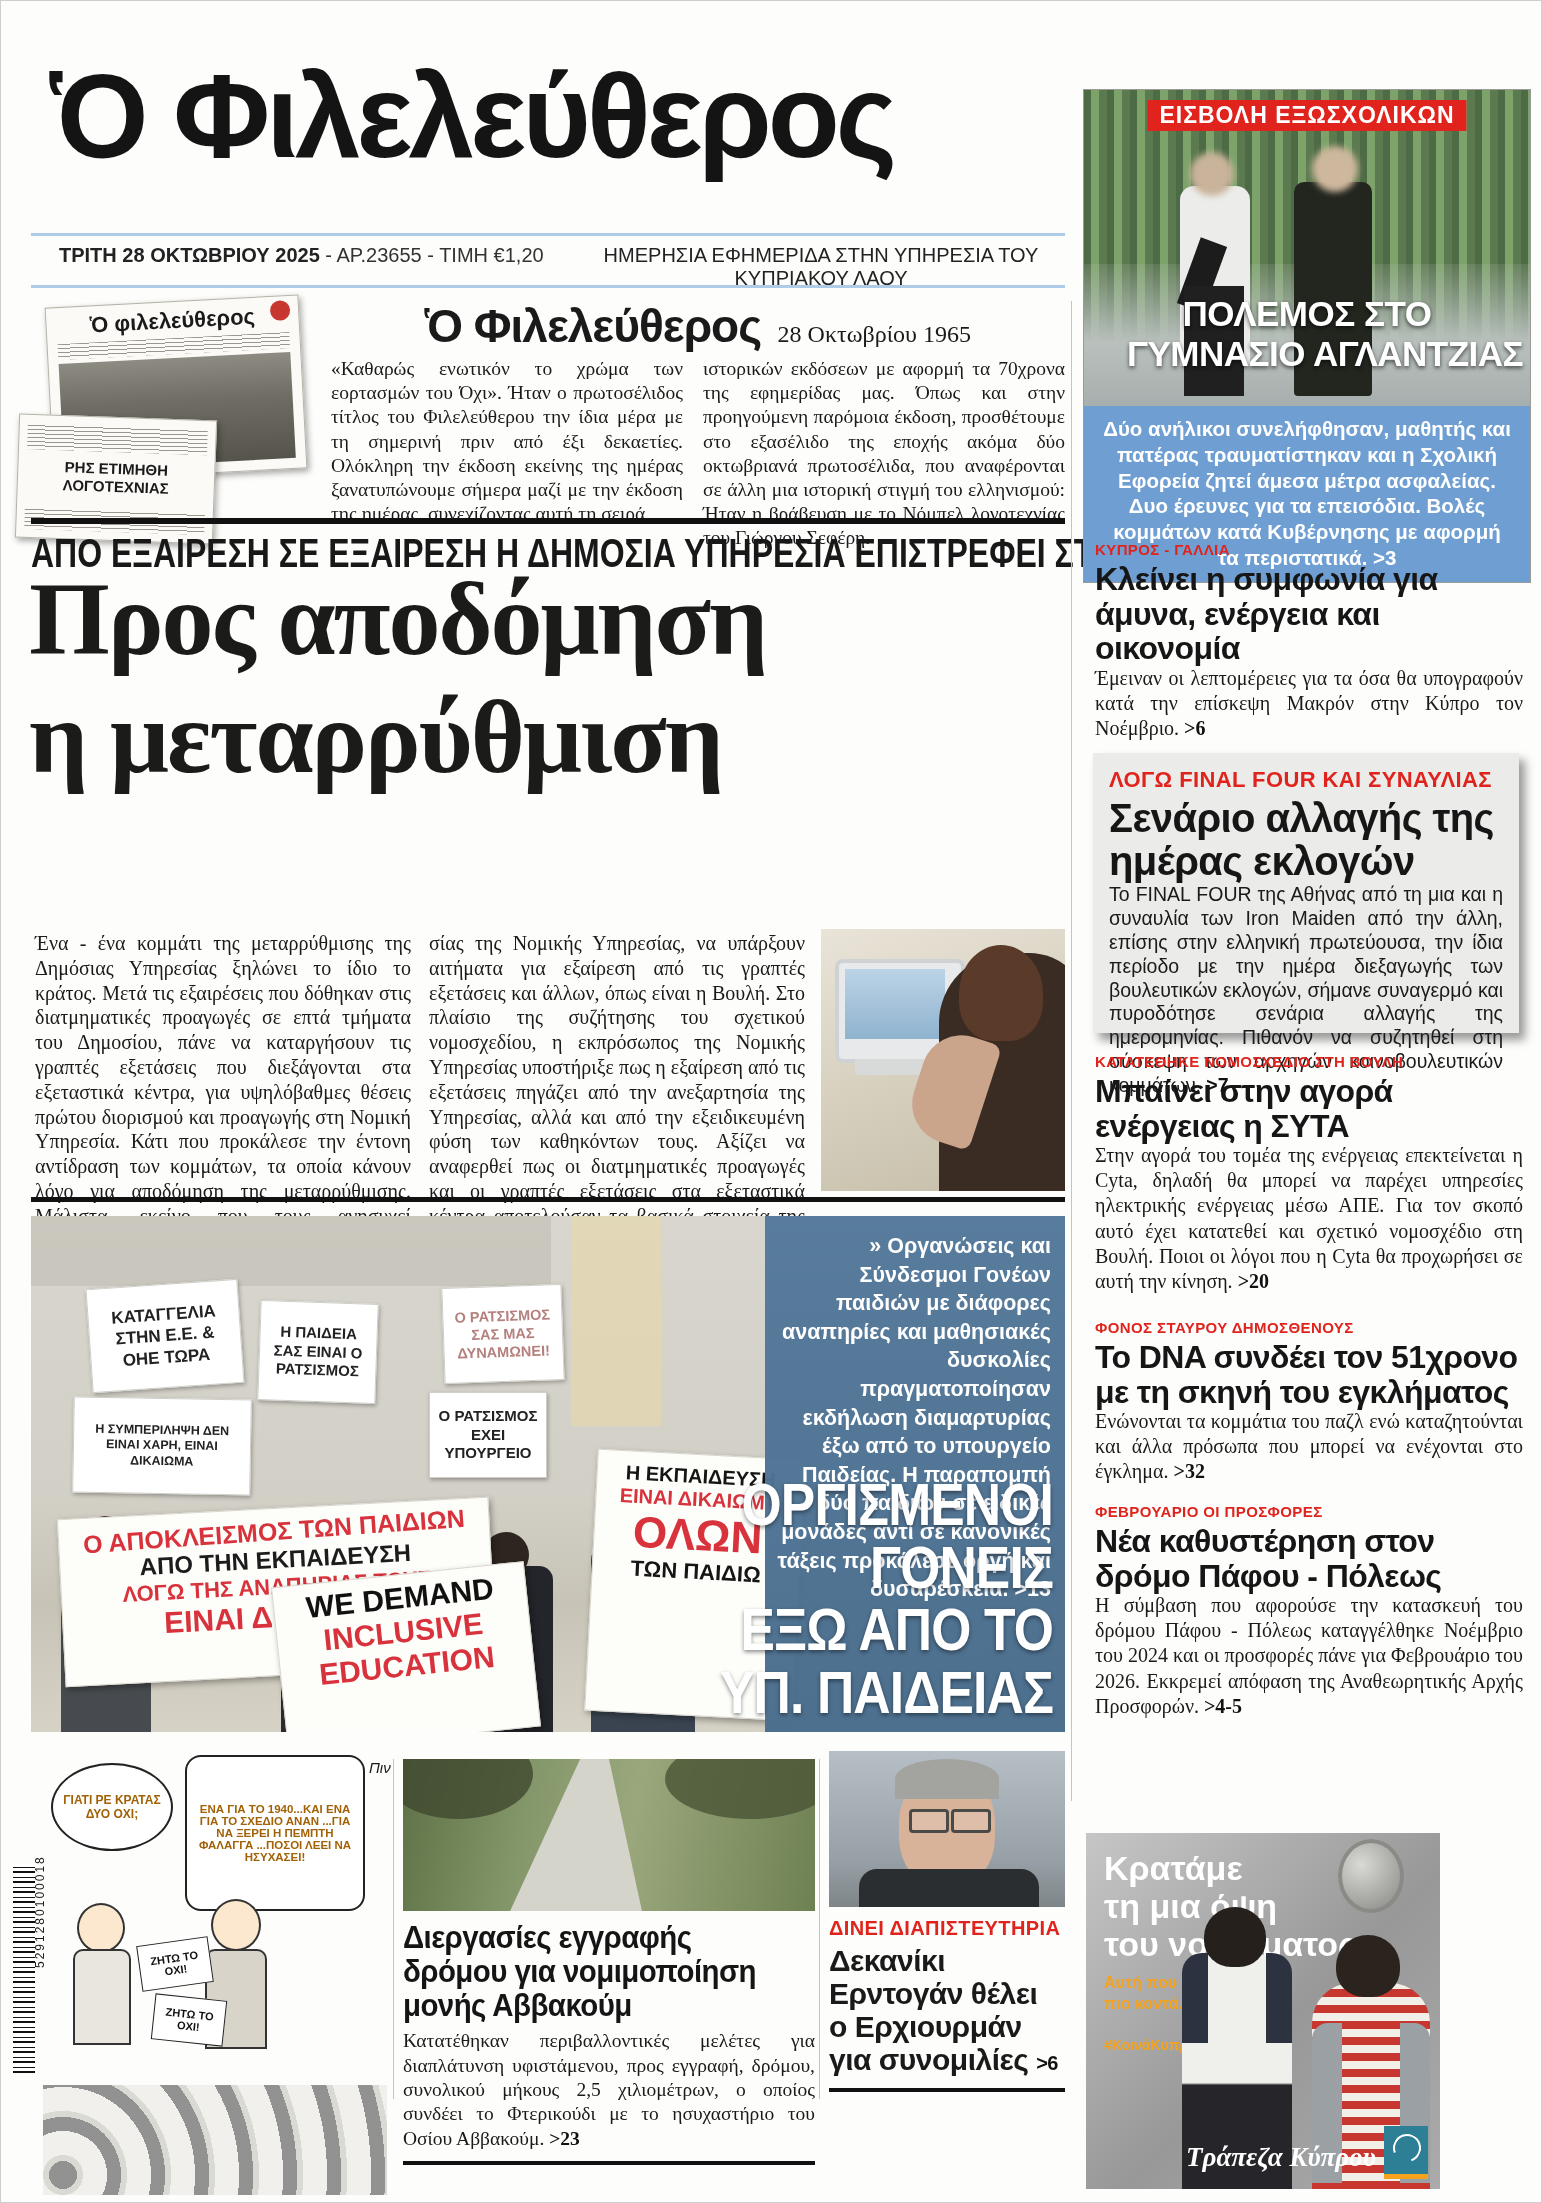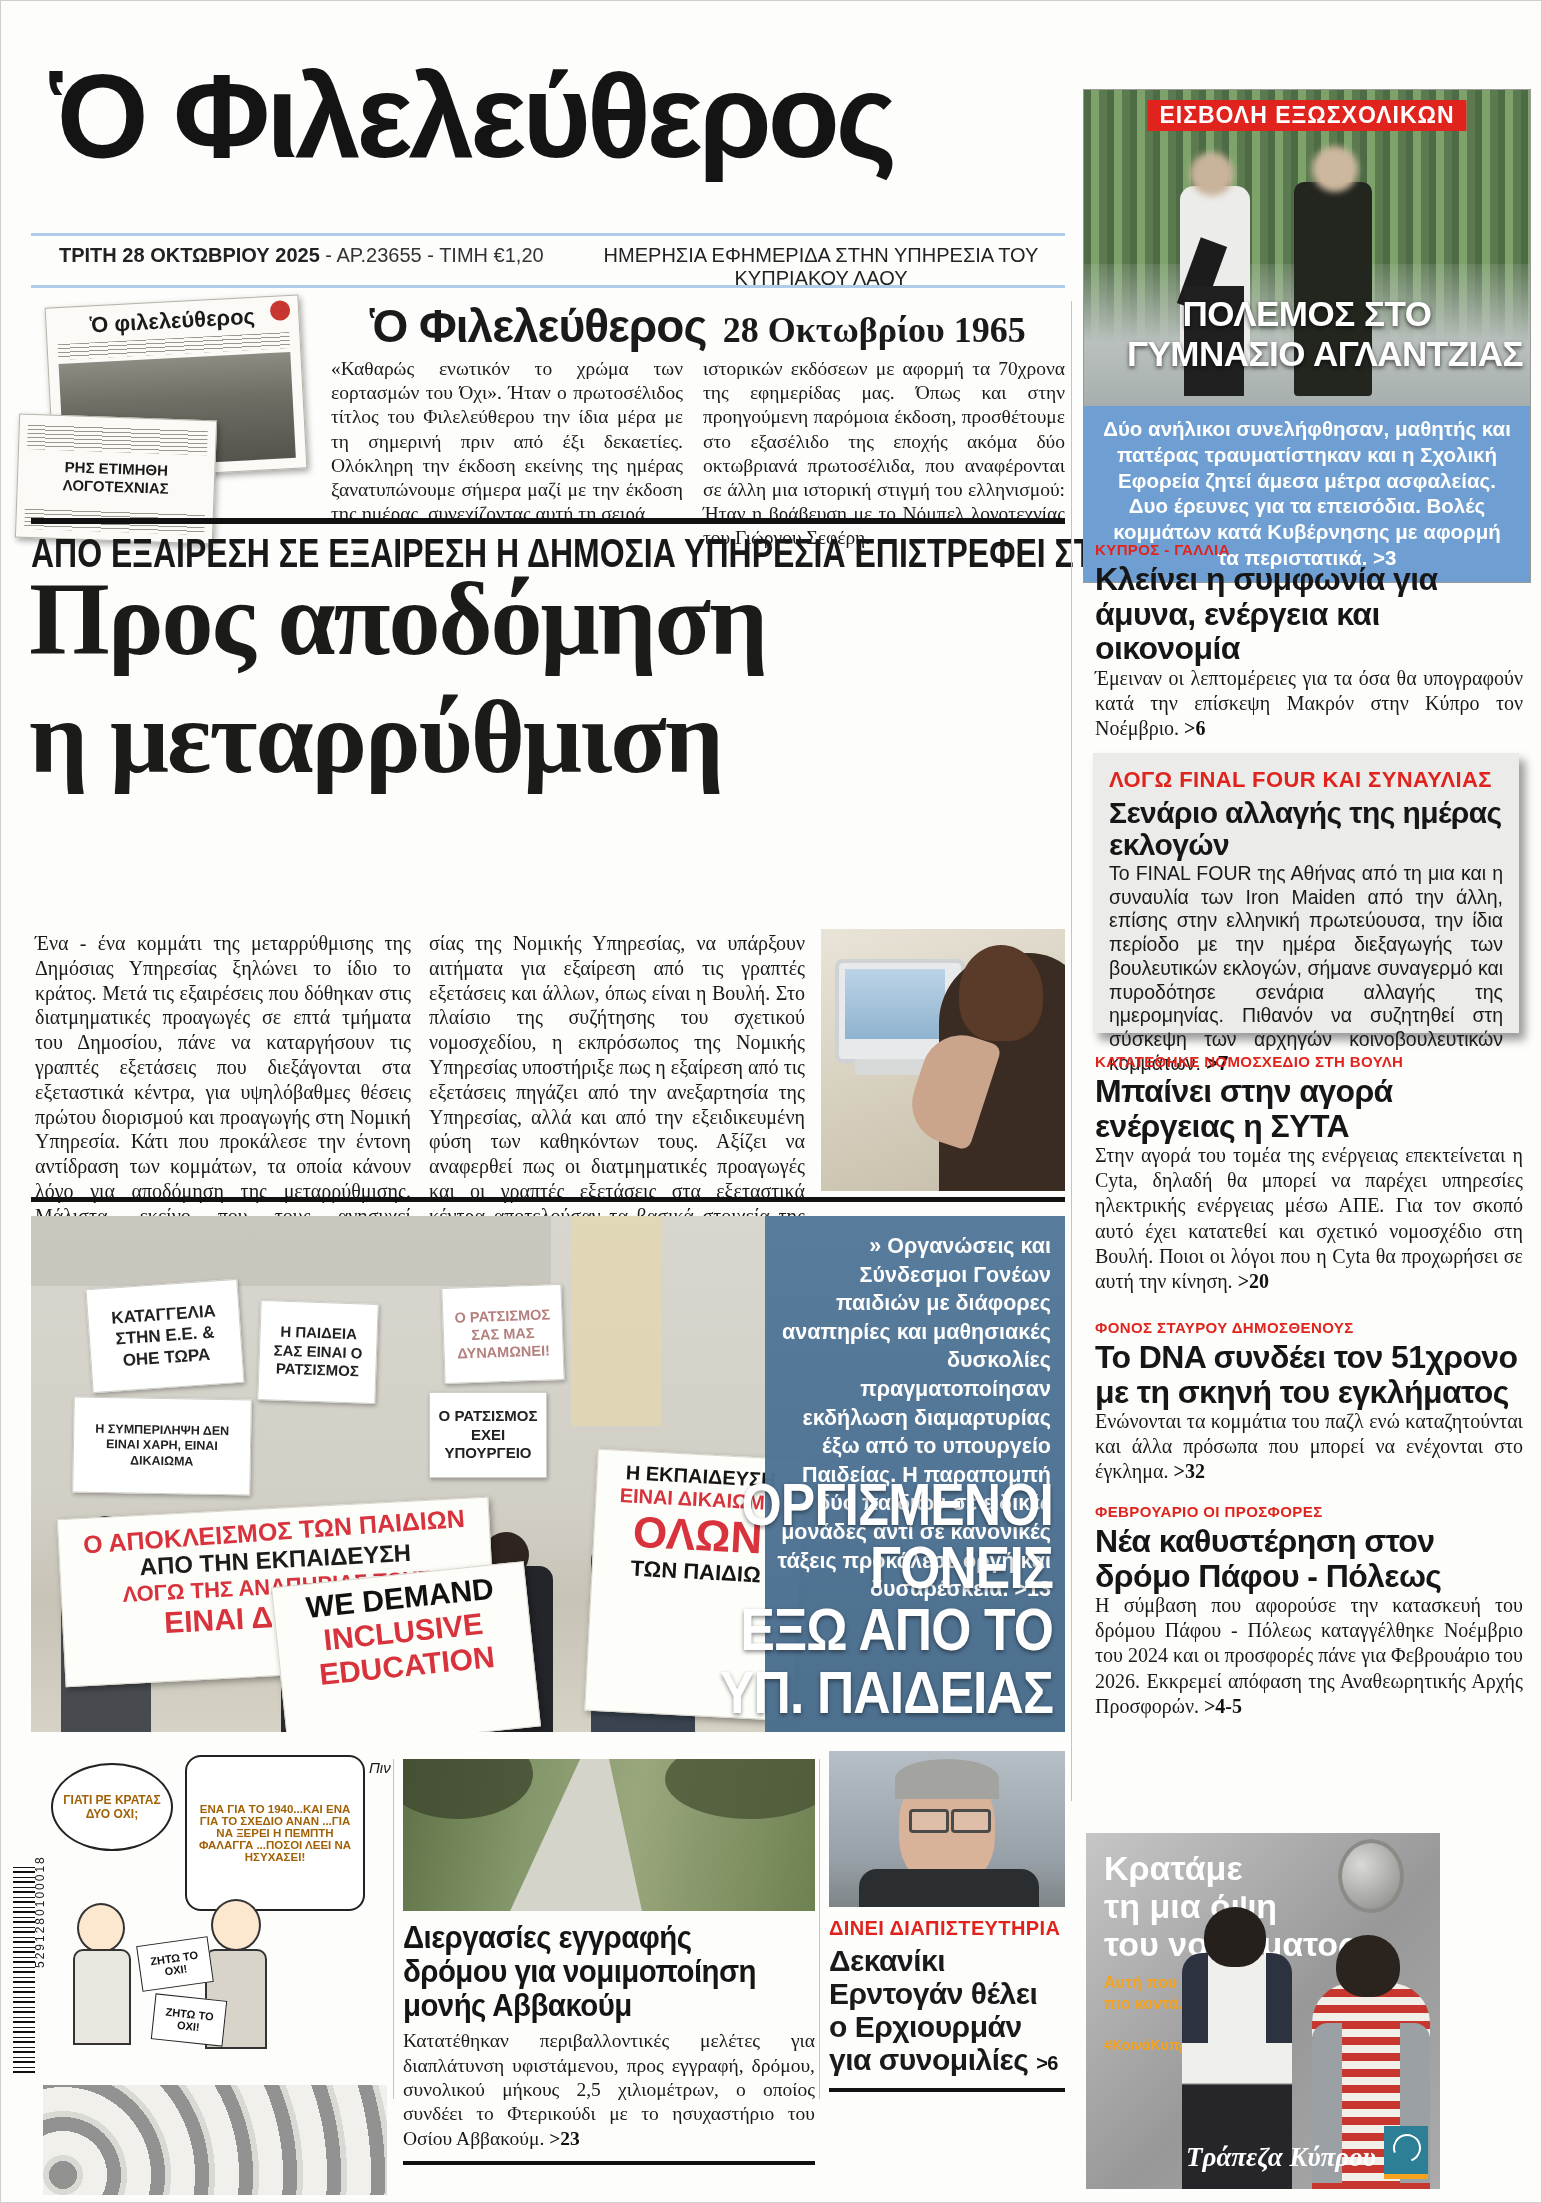--- a/index.html
+++ b/index.html
@@ -52,21 +52,21 @@
            font-weight:bold;font-size:20.5px;line-height:1.26;text-align:center;
            padding:10px 16px;box-sizing:border-box;}
   #tr-blue b{color:#fff;}
   
   .sb{left:1094px;width:428px;}
   .sb-kicker{font-size:15px;}
   .sb-head{font-size:32px;font-weight:bold;line-height:1.08;letter-spacing:-.6px;color:#161616;margin-top:4px;}
   .sb-body{font-size:20px;line-height:1.26;margin-top:8px;}
   #sb-box{left:1092px;top:752px;width:426px;height:280px;background:#ebebe9;
           box-shadow:6px 7px 9px rgba(0,0,0,.4);padding:14px 16px;box-sizing:border-box;}
-  #sb-box .sb-head{font-size:30px;}
+  #sb-box .sb-head{font-size:40px;}
   #sb-box .sb-body{font-family:"Liberation Sans",sans-serif;font-size:19.5px;line-height:1.22;}
   
   #protest{left:30px;top:1215px;width:1034px;height:516px;
      background:linear-gradient(180deg,#d8d6ce 0%,#d2cfc6 55%,#c7c3b6 75%,#d6d2c6 100%);}
   #protest-overlay{right:0;top:0;width:300px;height:100%;
      background:linear-gradient(180deg,#54799b,#496d8d);opacity:.97;}
   #protest-cap{right:14px;top:16px;width:278px;color:#fff;font-weight:bold;font-size:21.5px;
      line-height:1.33;text-align:right;}
   #protest-head{right:12px;bottom:8px;width:640px;text-align:right;color:#fff;font-weight:bold;
      font-size:60px;line-height:1.04;transform:scaleX(.86);transform-origin:right bottom;
@@ -140,21 +140,21 @@
       <div class="abs thumb-lines" style="left:8px;top:8px;width:180px;height:26px;"></div>
       <div style="margin-top:42px;text-align:center;font-weight:bold;font-size:15px;line-height:1.2;">
         <div>ΡΗΣ ΕΤΙΜΗΘΗ</div>
         <div>ΛΟΓΟΤΕΧΝΙΑΣ</div>
       </div>
       <div class="abs thumb-lines" style="left:8px;top:92px;width:180px;height:22px;"></div>
     </div>
 
     <div id="retro-title-row" class="abs">
       <span style="font-size:46px;font-weight:bold;letter-spacing:-1px;">Ὁ Φιλελεύθερος</span>
-      <span class="serif" style="font-size:36px;margin-left:12px;font-weight:bold;">28 Οκτωβρίου 1965</span>
+      <span class="serif" style="font-size:24px;margin-left:12px;">28 Οκτωβρίου 1965</span>
     </div>
     <div class="abs serif retro-col just" style="left:300px;top:58px;">«Καθαρώς ενωτικόν το χρώμα των εορτασμών του Όχι». Ήταν ο πρωτοσέλιδος τίτλος του Φιλελεύθερου την ίδια μέρα με τη σημερινή πριν από έξι δεκαετίες. Ολόκληρη την έκδοση εκείνης της ημέρας ξανατυπώνουμε σήμερα μαζί με την έκδοση της ημέρας, συνεχίζοντας αυτή τη σειρά</div>
     <div class="abs serif retro-col just" style="left:672px;top:58px;width:362px;">ιστορικών εκδόσεων με αφορμή τα 70χρονα της εφημερίδας μας. Όπως και στην προηγούμενη παρόμοια έκδοση, προσθέτουμε στο εξασέλιδο της εποχής ακόμα δύο οκτωβριανά πρωτοσέλιδα, που αναφέρονται σε άλλη μια ιστορική στιγμή του ελληνισμού: Ήταν η βράβευση με το Νόμπελ λογοτεχνίας του Γιώργου Σεφέρη.</div>
   </div>
   <div class="abs rule-black" style="left:30px;top:517px;width:1034px;height:6px;"></div>
 
   <div id="lead-kicker" class="abs">ΑΠΟ ΕΞΑΙΡΕΣΗ ΣΕ ΕΞΑΙΡΕΣΗ Η ΔΗΜΟΣΙΑ ΥΠΗΡΕΣΙΑ ΕΠΙΣΤΡΕΦΕΙ ΣΤΑ ΠΑΛΙΑ ΤΗΣ</div>
   <div class="abs lead-head" style="top:566px;">Προς αποδόμηση</div>
   <div class="abs lead-head" style="top:684px;">η μεταρρύθμιση</div>
   <p class="abs serif lead-col just" style="left:34px;margin:0;">Ένα - ένα κομμάτι της μεταρρύθμισης της Δημόσιας Υπηρεσίας ξηλώνει το ίδιο το κράτος. Μετά τις εξαιρέσεις που δόθηκαν στις διατμηματικές προαγωγές σε επτά τμήματα του Δημοσίου, πάνε να καταργήσουν τις γραπτές εξετάσεις που διεξάγονται στα εξεταστικά κέντρα, για υψηλόβαθμες θέσεις πρώτου διορισμού και προαγωγής στη Νομική Υπηρεσία. Κάτι που προκάλεσε την έντονη αντίδραση των κομμάτων, τα οποία κάνουν λόγο για αποδόμηση της μεταρρύθμισης. Μάλιστα, εκείνο που τους ανησυχεί περισσότερο είναι πως λόγω της ανεξαρτη-</p>

